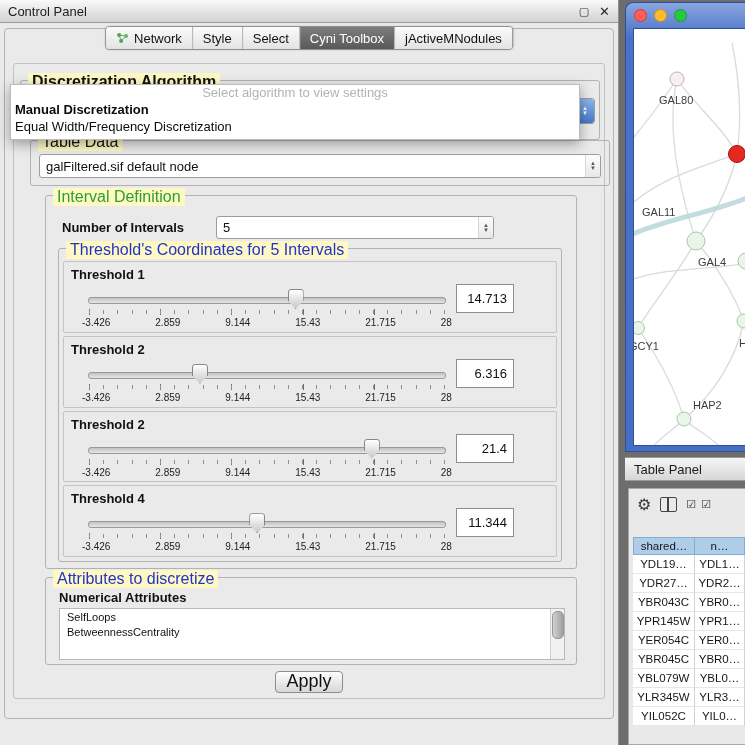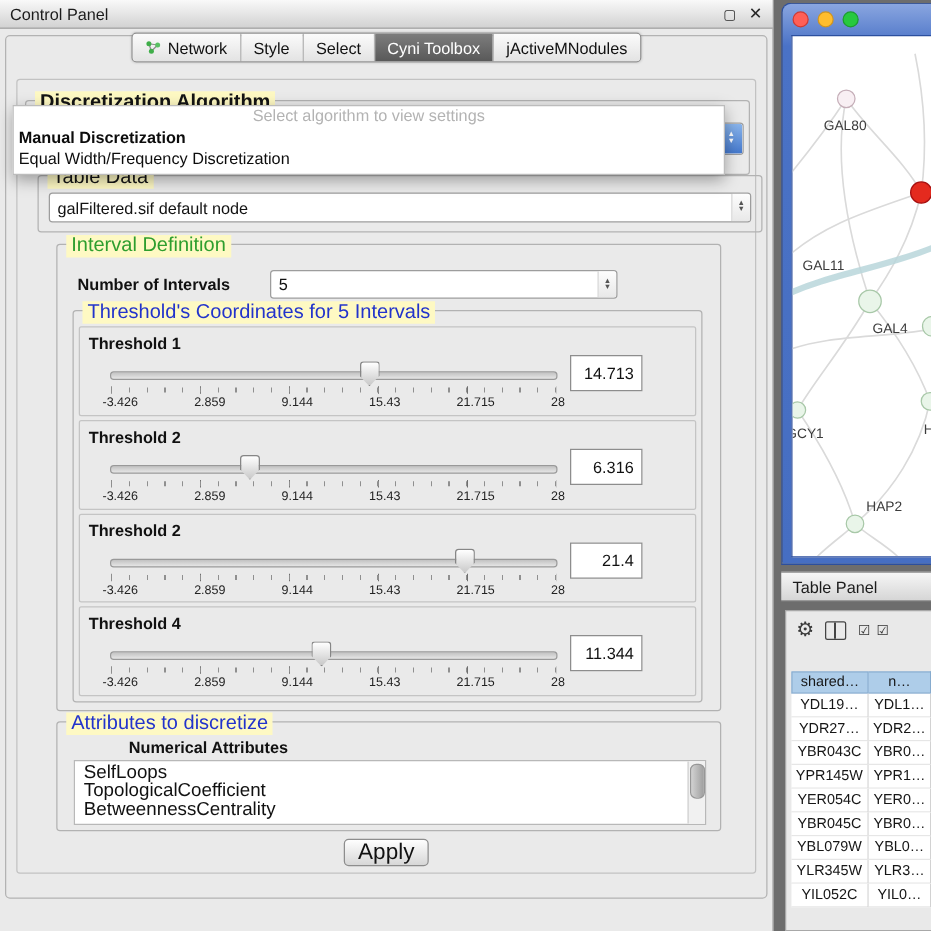--- a/index.html
+++ b/index.html
@@ -52,23 +52,23 @@
   .th-label{position:absolute;left:7px;top:5px;font-size:13px;font-weight:bold;color:#111;}
   .slider{position:absolute;left:24px;right:110px;top:26px;height:42px;}
   .slider-track{position:absolute;left:0;right:0;top:9px;height:5px;background:linear-gradient(#c2c2c2,#e6e6e6);border:1px solid #999;border-radius:3px;}
   .slider-thumb{position:absolute;top:1px;width:14px;height:18px;background:linear-gradient(#ffffff,#c9c9c9);border:1px solid #868686;border-radius:3px;clip-path:polygon(0 0,100% 0,100% 58%,50% 100%,0 58%);}
   .slider-ticks{position:absolute;left:1px;right:1px;top:22px;height:4px;background-image:repeating-linear-gradient(90deg,#8f8f8f 0,#8f8f8f 1px,transparent 1px,transparent 14.2px);}
   .slider-ticks-major{position:absolute;left:1px;right:1px;top:21px;height:6px;background-image:repeating-linear-gradient(90deg,#6f6f6f 0,#6f6f6f 1px,transparent 1px,transparent 20%);}
   .slider-scale{position:absolute;left:-6px;right:-6px;top:29px;display:flex;justify-content:space-between;font-size:10px;color:#222;}
   .th-value{position:absolute;right:42px;top:22px;width:50px;height:27px;background:#fff;border:1px solid #8d8d8d;font-size:13px;line-height:27px;text-align:right;padding-right:6px;color:#111;}
 
   
-  .attr-label{position:absolute;left:13px;top:12px;font-size:13px;font-weight:bold;color:#111;margin-left:44px;}
+  .attr-label{position:absolute;left:13px;top:12px;font-size:13px;font-weight:bold;color:#111;}
   .attr-list{position:absolute;left:13px;top:30px;width:504px;height:50px;background:#fff;border:1px solid #b8b8b8;overflow:hidden;}
-  .list-items{position:absolute;left:0;top:1px;right:14px;bottom:0;padding-left:7px;font-size:15px;color:#111;}
+  .list-items{position:absolute;left:0;top:1px;right:14px;bottom:0;padding-left:7px;font-size:11px;color:#111;}
   .list-item{height:15px;line-height:15px;white-space:nowrap;}
   .vscroll{position:absolute;right:0;top:0;bottom:0;width:13px;background:#f1f1f1;border-left:1px solid #cfcfcf;}
   .vthumb{position:absolute;left:1px;top:2px;width:10px;height:26px;background:linear-gradient(90deg,#d2d2d2,#9f9f9f);border:1px solid #979797;border-radius:5px;}
 
   .apply-btn{position:absolute;left:50%;top:671px;transform:translateX(-50%);width:66px;height:20px;border:1px solid #8d8d8d;border-radius:4px;background:linear-gradient(#fefefe,#d7d7d7);font-size:18px;text-align:center;line-height:19px;color:#111;z-index:5;}
 
   
   .network-window{position:absolute;left:625px;top:2px;width:130px;height:448px;background:linear-gradient(180deg,#8aa6e0,#4a72c6 34px,#466ec2);border-radius:8px 0 0 0;border:1px solid #2c4f9e;border-right:none;}
   .traffic{position:absolute;left:8px;top:6px;display:flex;gap:7px;}
   .light{width:11px;height:11px;border-radius:50%;}
@@ -257,21 +257,20 @@
 </div>
       </div>
     </div>
 
     <div class="groupbox" style="left:45px;top:577px;width:530px;height:86px;">
       <span class="group-title blue">Attributes to discretize</span>
       <div class="attr-label">Numerical Attributes</div>
       <div class="attr-list">
         <div class="list-items">
             <div class="list-item">SelfLoops</div>
-            <div class="list-item">TopologicalCoefficient</div>
             <div class="list-item">BetweennessCentrality</div>
           </div>
         <div class="vscroll">
           <div class="vthumb"></div>
         </div>
       </div>
     </div>
 
     <div class="apply-btn">Apply</div>
 

